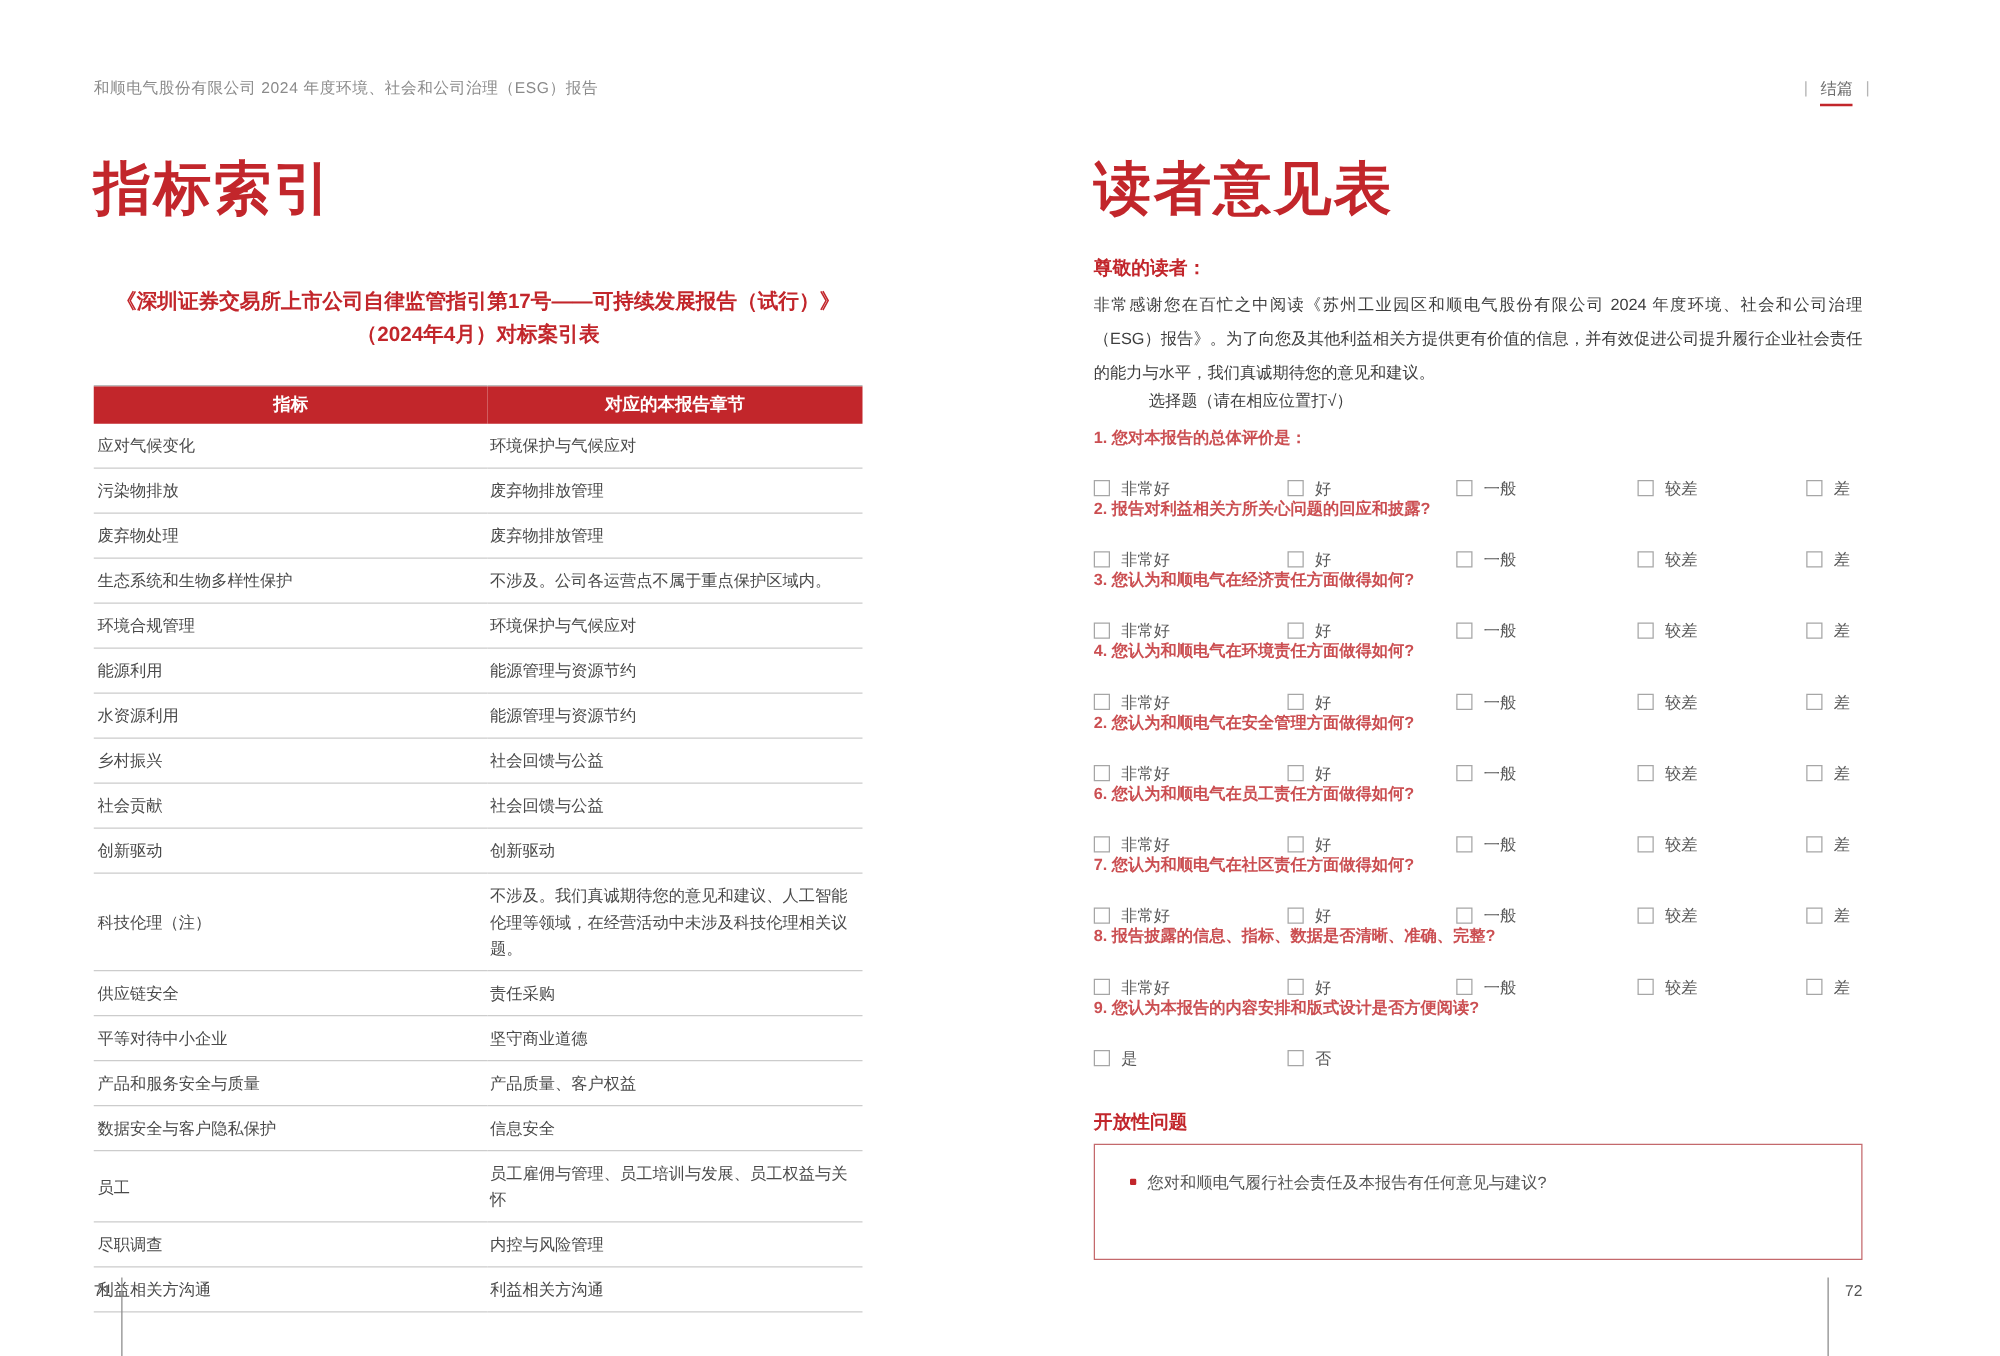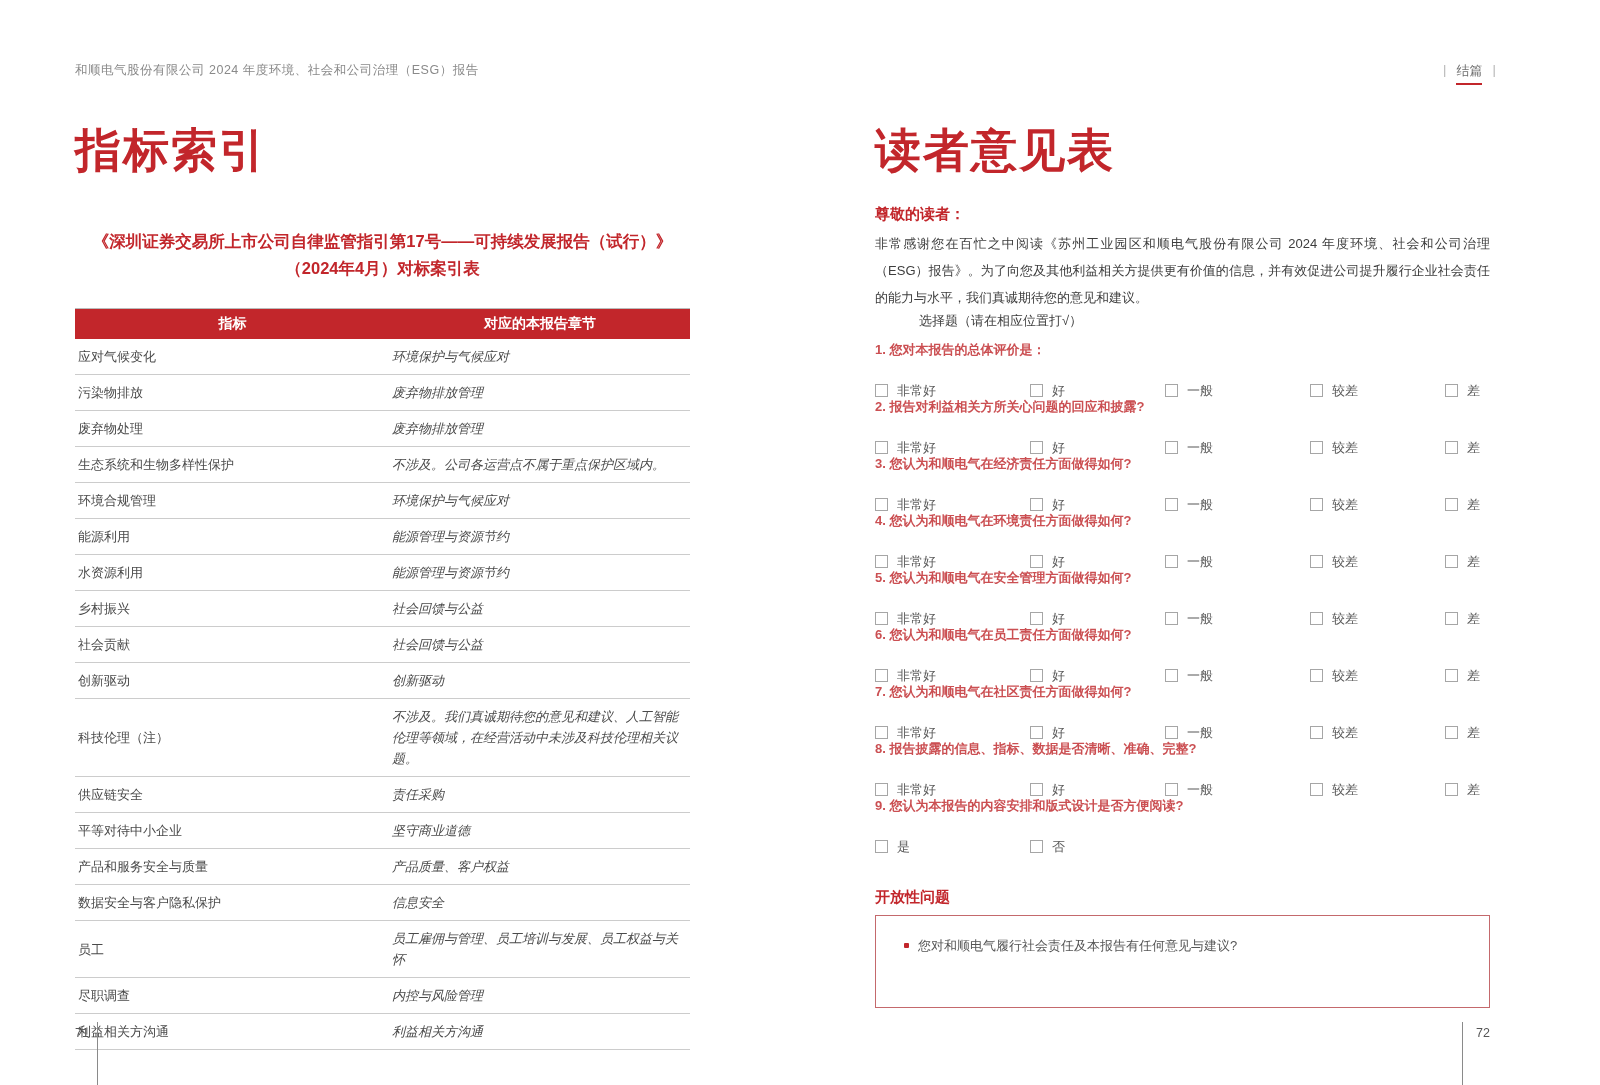--- a/index.html
+++ b/index.html
@@ -23,21 +23,21 @@
     color:#c2262b;font-weight:bold;font-size:16.5px;line-height:27px;}
 
   table.idx{position:absolute;top:308px;left:0;width:615px;border-collapse:collapse;border-top:1px solid #bbbbbb;}
   table.idx th{
     background:#c2262b;color:#ffffff;font-size:14px;font-weight:bold;
     height:30px;text-align:center;padding:0;margin-left:26px;}
   table.idx th:first-child{width:315px;}
   table.idx td{
     font-size:13px;color:#4a4a4a;border-bottom:1px solid #cccccc;
     padding:7px 0 7px 3px;line-height:21px;vertical-align:middle;}
-  table.idx td:last-child{padding-left:2px;font-style:italic;}
+  table.idx td:last-child{padding-left:2px;}
 
   .pageno-left{position:absolute;left:75px;top:1026px;font-size:12.5px;color:#555555;}
   .pageno-left .vbar{position:absolute;left:22px;top:-4px;width:1px;height:63px;background:#8a8a8a;}
   .pageno-right{position:absolute;left:1462px;top:1026px;font-size:12.5px;color:#555555;}
   .pageno-right .vbar{position:absolute;left:0;top:-4px;width:1px;height:63px;background:#8a8a8a;}
   .pageno-right .num{margin-left:14px;}
 
   .salutation{position:absolute;top:205px;left:0;font-size:15px;font-weight:bold;color:#c2262b;}
   .intro{position:absolute;top:230px;left:0;width:615px;margin:0;font-size:13px;line-height:27px;color:#3d3d3d;text-align:justify;}
   .instruction{position:absolute;top:312px;left:0;font-size:13px;color:#3d3d3d;margin-left:44px;}
@@ -266,21 +266,21 @@
             <span class="cb"></span>
             <span class="opt-label">较差</span>
           </span>
           <span class="q-option" style="left: 570px;">
             <span class="cb"></span>
             <span class="opt-label">差</span>
           </span>
         </div>
       </div>
       <div class="q-block">
-        <div class="q-label">5. 您认为和顺电气在安全管理方面做得如何?</div>
+        <div class="q-label">2. 您认为和顺电气在安全管理方面做得如何?</div>
         <div class="q-options">
           <span class="q-option" style="left: 0px;">
             <span class="cb"></span>
             <span class="opt-label">非常好</span>
           </span>
           <span class="q-option" style="left: 155px;">
             <span class="cb"></span>
             <span class="opt-label">好</span>
           </span>
           <span class="q-option" style="left: 290px;">

